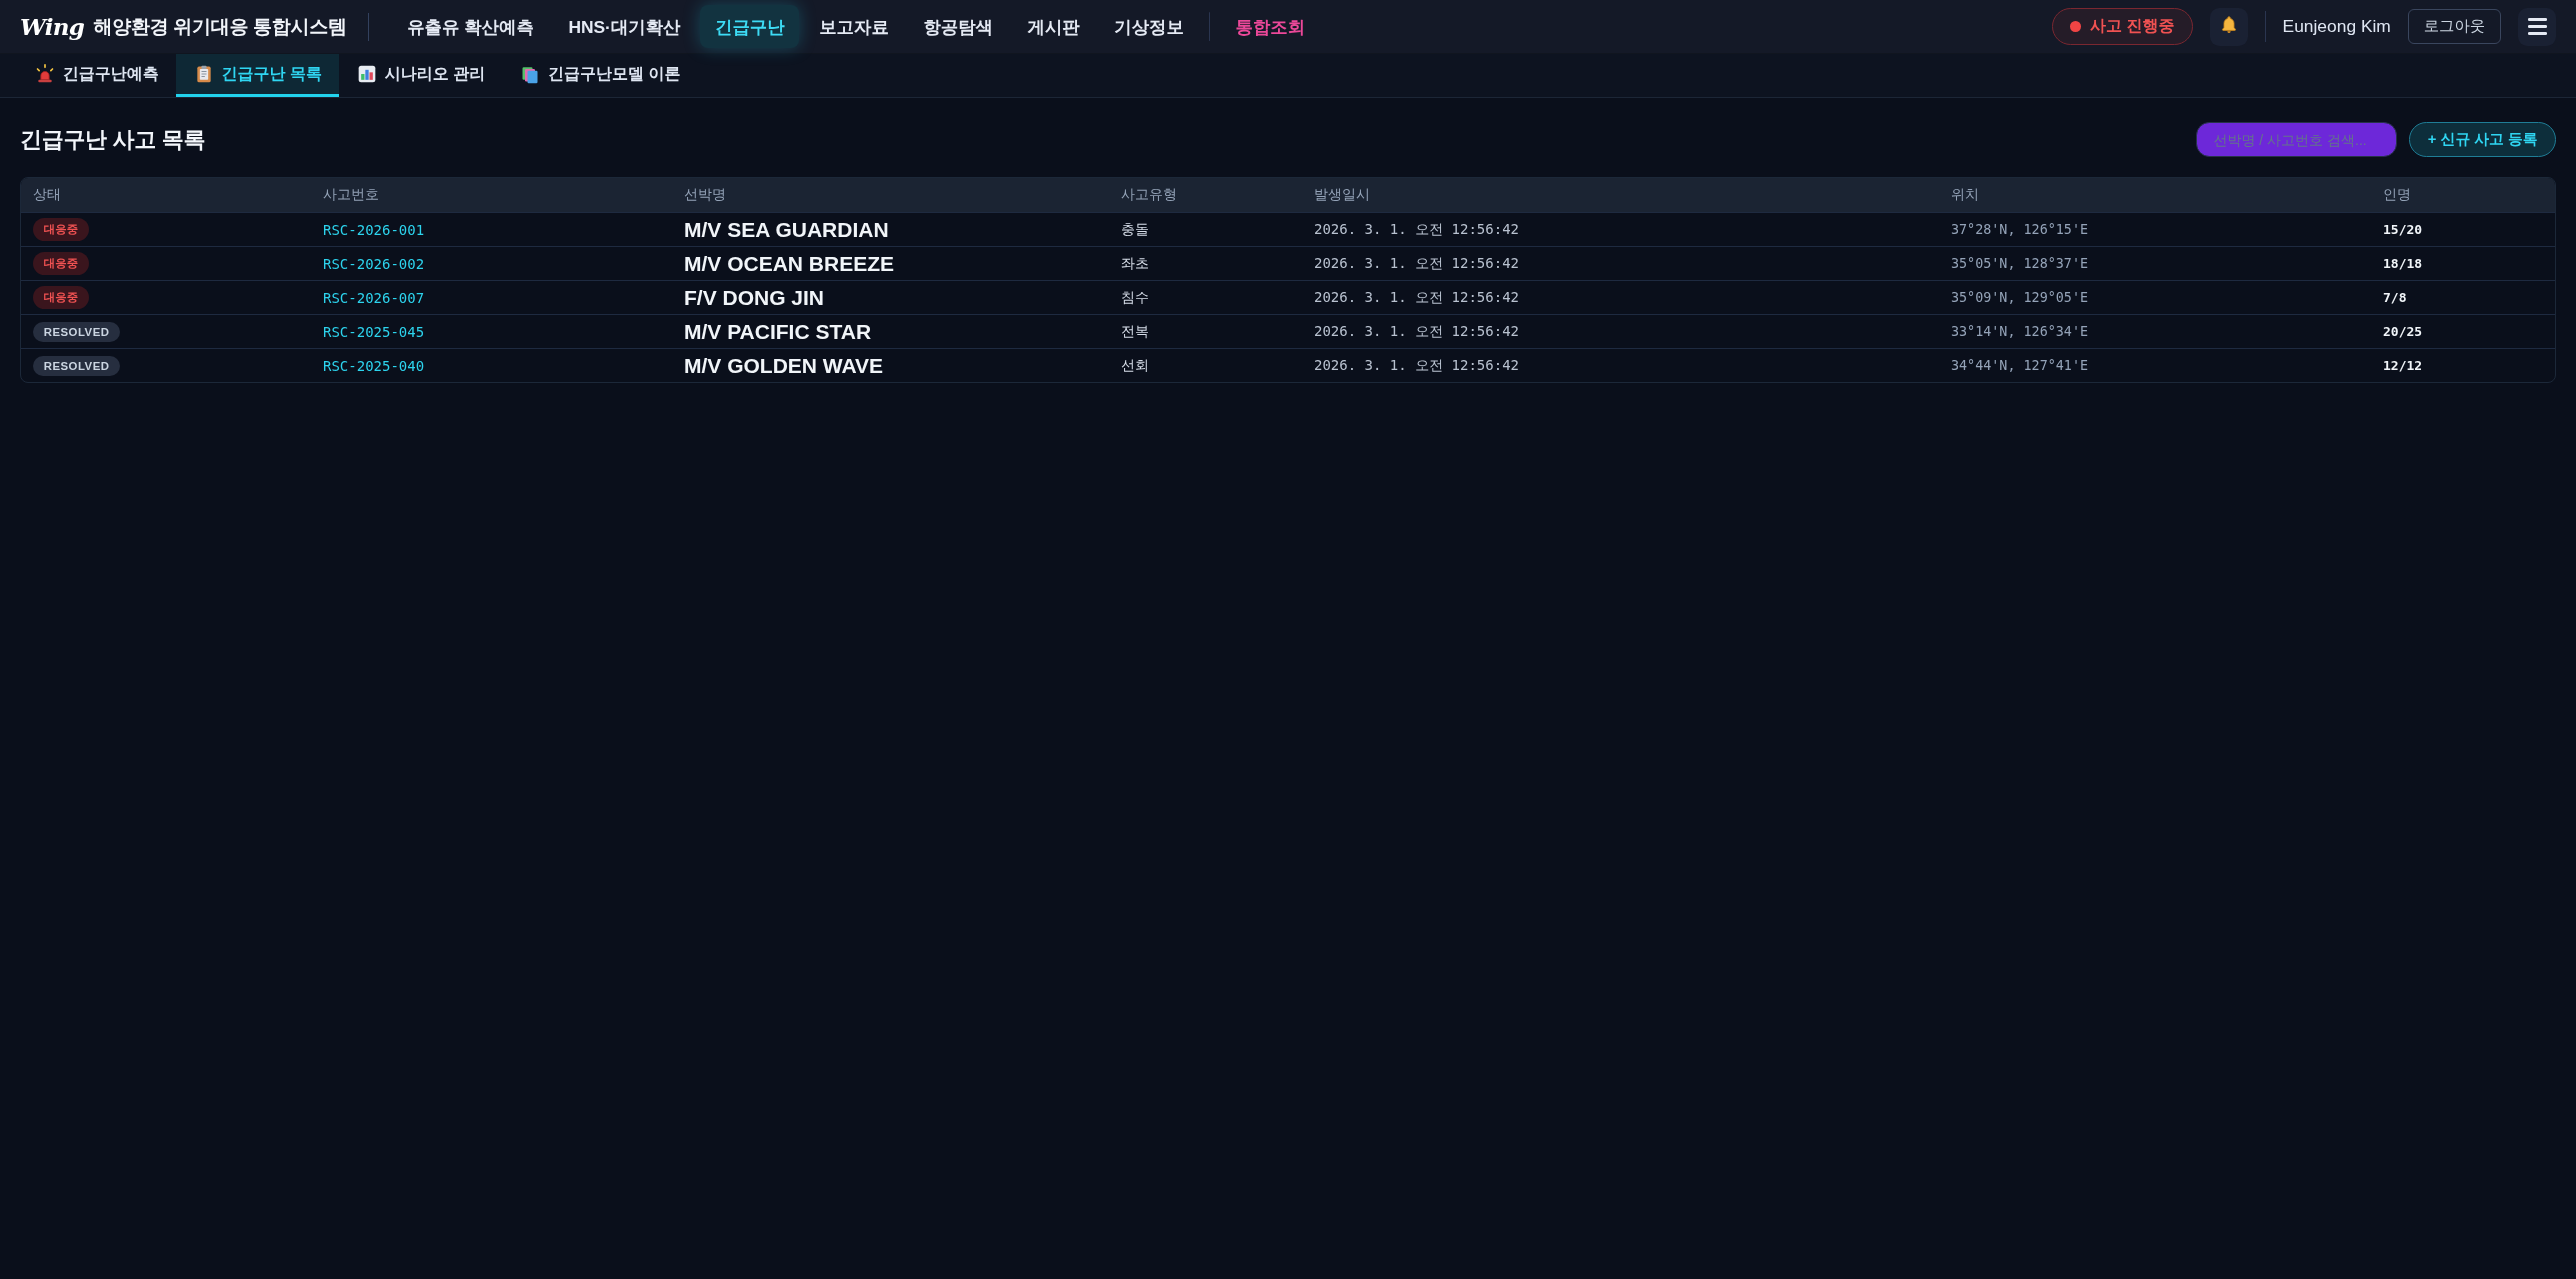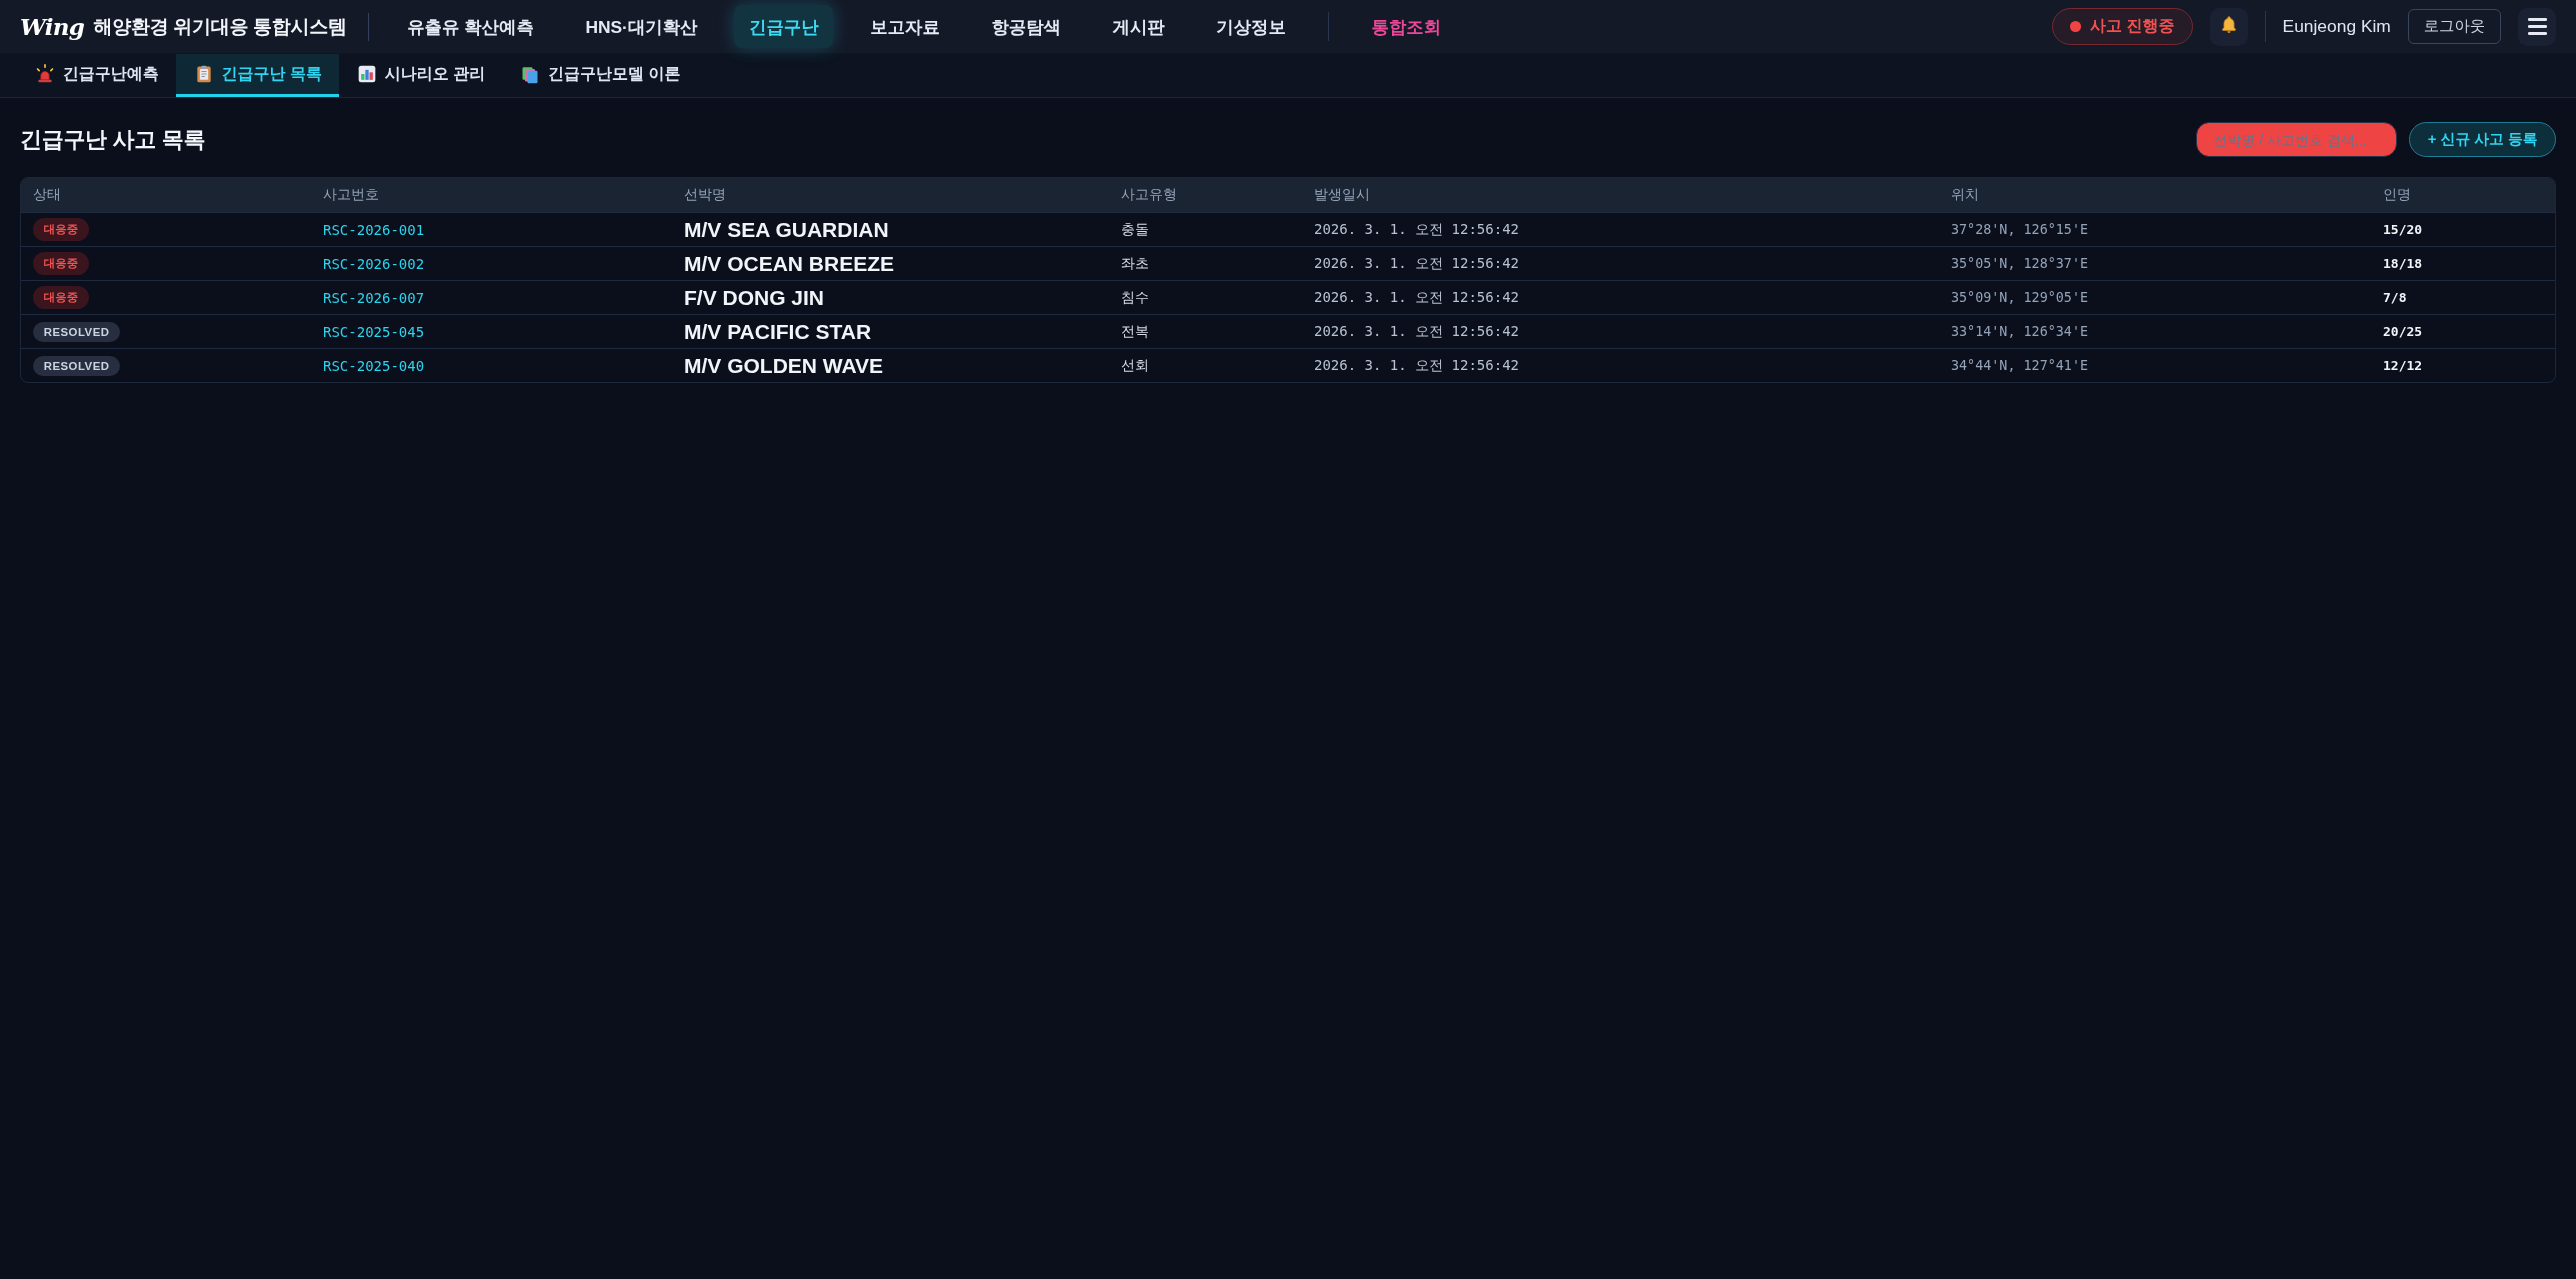--- a/index.html
+++ b/index.html
@@ -4,21 +4,21 @@
 <style>
   * { margin:0; padding:0; box-sizing:border-box; }
   html,body { width:2576px; height:1279px; background:#0a0f1b; font-family:"Liberation Sans", sans-serif; overflow:hidden; }
 
   
   .navbar { height:54px; background:#141927; display:flex; align-items:center; padding:0 20px; border-bottom:0.7px solid #10151f; }
   .logo { display:flex; align-items:center; gap:9.4px; }
   .logo-wing { color:#ffffff; font-family:"DejaVu Serif", serif; font-style:italic; font-weight:bold; font-size:23px; letter-spacing:-0.7px; }
   .logo-title { color:#f2f5fa; font-size:19px; font-weight:bold; letter-spacing:-0.3px; }
   .logo-divider { width:1.3px; height:28px; background:#33415e; margin:0 23px 0 21.5px; }
-  .nav-menu { display:flex; align-items:center; gap:22px; flex:1; }
+  .nav-menu { display:flex; align-items:center; gap:5px; flex:1; }
   .nav-item { color:#e5eaf4; font-size:17.4px; font-weight:bold; padding:9.4px 14.8px; border-radius:8px; cursor:pointer; white-space:nowrap; }
   .nav-item.active { color:#3ddcf5; background:#123340; box-shadow:0 0 17.4px rgba(34,211,238,.25); }
   .nav-sep { width:1.3px; height:29.5px; background:#2a3550; border-radius:1.3px; margin:0 5.4px; }
   .nav-item.highlight { color:#ec4899; }
   .nav-right { display:flex; align-items:center; gap:17px; }
   .alert-badge { display:flex; align-items:center; gap:9.4px; border:0.7px solid #7a2730; background:rgba(239,68,68,.08); color:#f05252; font-size:16px; font-weight:bold; padding:6.7px 17.4px; border-radius:670px; }
   .alert-dot { width:10.7px; height:10.7px; border-radius:50%; background:#ef4444; }
   .icon-btn { width:38px; height:38px; border-radius:9.4px; background:#1a2133; display:flex; align-items:center; justify-content:center; cursor:pointer; border:none; }
   .vdiv { width:0.7px; height:31px; background:#2a3550; }
   .user-name { color:#dfe6f2; font-size:17.4px; }
@@ -29,21 +29,21 @@
   
   .tabbar { height:44px; background:#0d1320; display:flex; align-items:stretch; padding:0 17.4px; border-bottom:0.7px solid #1c2636; }
   .tab { display:flex; align-items:center; gap:8px; padding:0 17.4px; color:#dfe6f2; font-size:16px; font-weight:bold; cursor:pointer; border-bottom:3.4px solid transparent; }
   .tab.active { color:#2fd6f2; background:#0e2835; border-bottom-color:#22d3ee; }
   .tab svg { display:block; }
 
   
   .page-head { display:flex; align-items:center; justify-content:space-between; padding:24px 20px 20px 20px; }
   .page-title { color:#f3f6fb; font-size:22px; font-weight:bold; letter-spacing:-0.3px; }
   .head-actions { display:flex; align-items:center; gap:12px; }
-  .search-input { width:201px; height:35px; background:#ef4444; border:0.7px solid #273349; border-radius:13.4px; color:#e2e8f0; font-size:14px; padding:0 16px; outline:none; font-family:inherit; }
+  .search-input { width:201px; height:35px; background:#6d28d9; border:0.7px solid #273349; border-radius:13.4px; color:#e2e8f0; font-size:14px; padding:0 16px; outline:none; font-family:inherit; }
   .search-input::placeholder { color:#64748b; }
   .new-btn { height:35px; background:#0d2e3b; border:0.7px solid #1f7d96; color:#2fd6f2; font-size:14.8px; font-weight:bold; padding:0 17.4px; border-radius:17.4px; cursor:pointer; font-family:inherit; white-space:nowrap; }
 
   
   .table { margin:0 20px; border:0.7px solid #1c2839; border-radius:8px; overflow:hidden; }
   .trow, .thead { display:grid; grid-template-columns:290px 361px 437px 193px 637px 432px 1fr; align-items:center; }
   .thead { background:#1b2433; height:34px; }
   .th { color:#94a3b8; font-size:14px; padding:0 12px; white-space:nowrap; }
   .trow { height:34px; border-top:0.7px solid #1e2a40; cursor:pointer; background:transparent; }
   .trow:first-of-type { border-top:none; }

